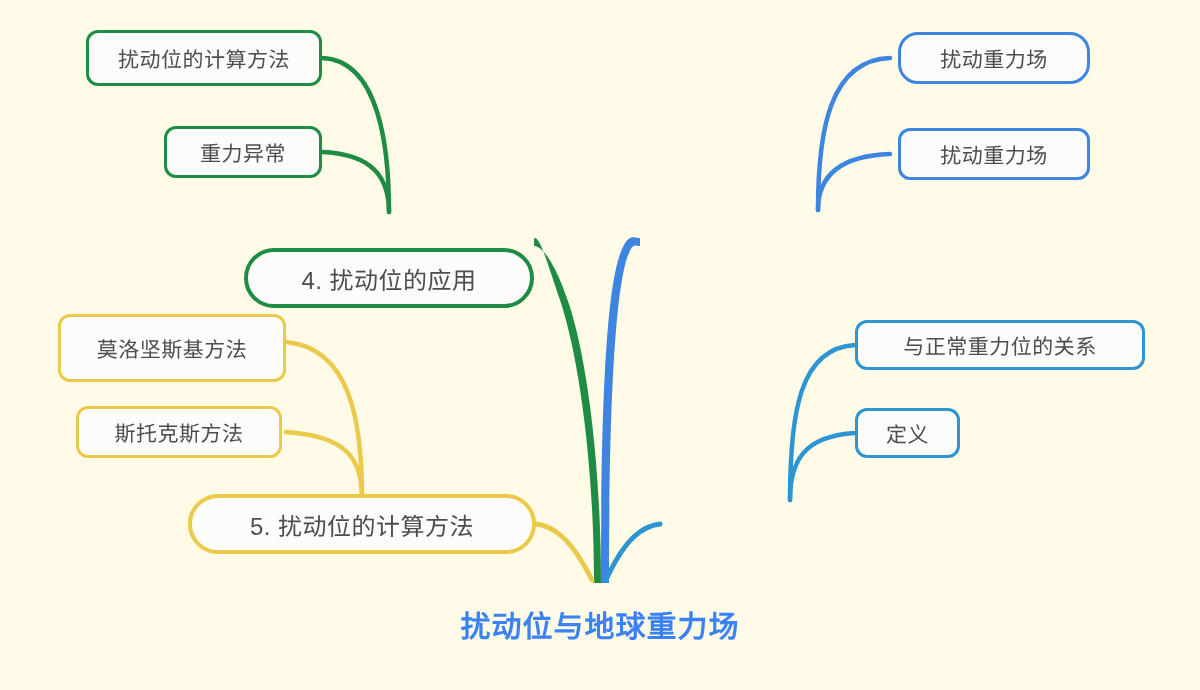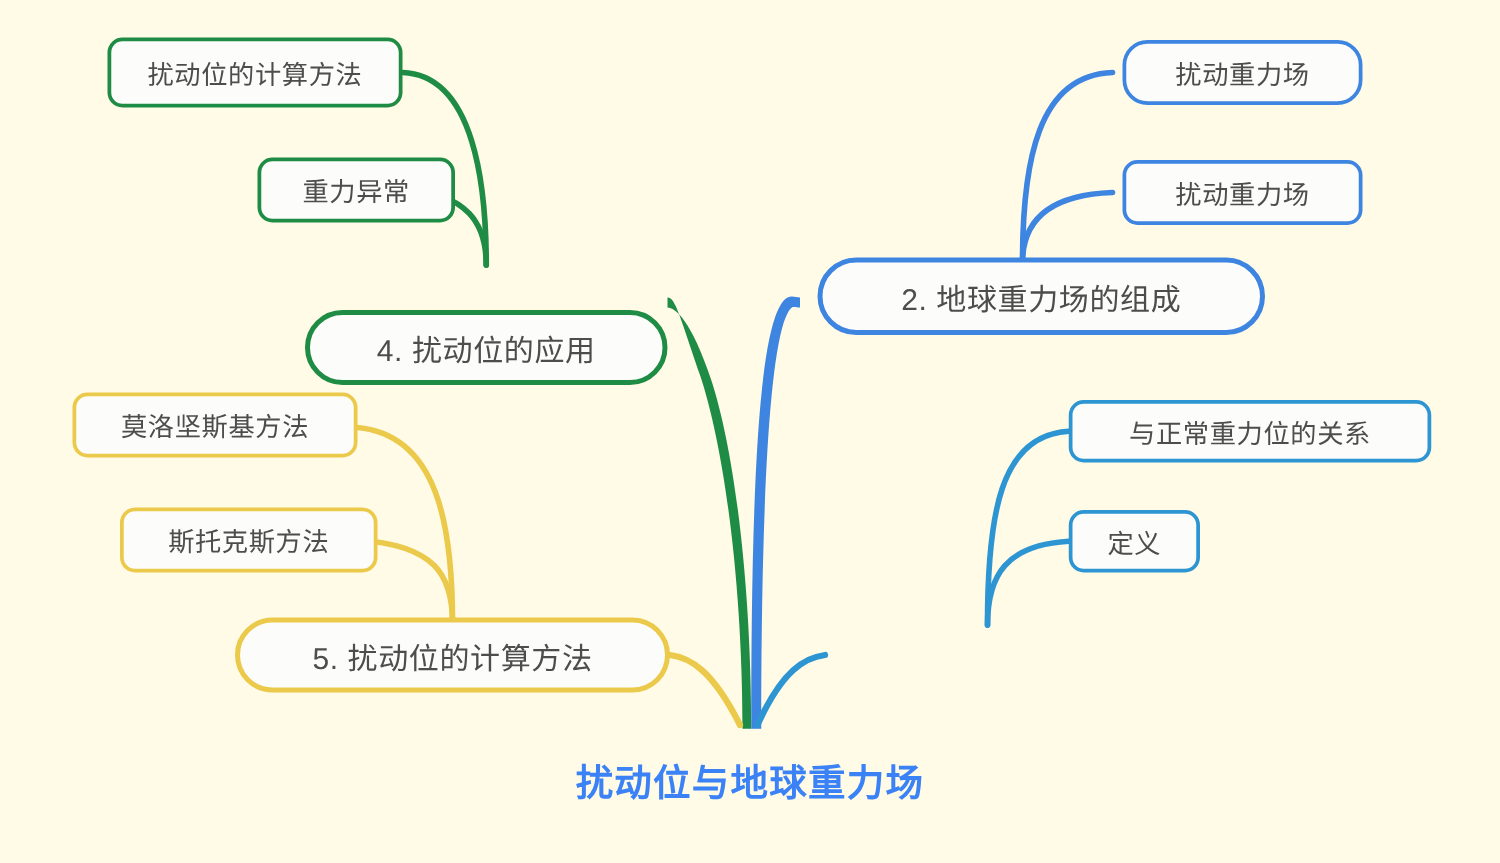--- a/index.html
+++ b/index.html
@@ -93,41 +93,38 @@
     <path fill="none" stroke="#EBC94A" stroke-width="4.5" stroke-linecap="round" d="M 362,498 C 362,460 348,436 286,432"></path>
 
     <path fill="none" stroke="#2E95D3" stroke-width="5" stroke-linecap="round" d="M 606,580 C 626,536 644,526 660,524"></path>
     <path fill="none" stroke="#2E95D3" stroke-width="4.5" stroke-linecap="round" d="M 790,500 C 790,412 800,348 855,345"></path>
     <path fill="none" stroke="#2E95D3" stroke-width="4.5" stroke-linecap="round" d="M 790,500 C 790,460 805,436 855,433"></path>
   </svg>
 
   <div class="node leaf" style="left:86px; top:30px; width:236px; height:56px; border-color:#1F8C45;">
     <span>扰动位的计算方法</span>
   </div>
-  <div class="node leaf" style="left:164px; top:126px; width:158px; height:52px; border-color:#1F8C45;margin-left:42px;">
+  <div class="node leaf" style="left:164px; top:126px; width:158px; height:52px; border-color:#1F8C45;">
     <span>重力异常</span>
   </div>
   <div class="node main" style="left:244px; top:208px; width:290px; height:60px; border-color:#1F8C45;margin-top:40px;">
     <span>4. 扰动位的应用</span>
   </div>
 
   <div class="node leaf" style="left:898px; top:32px; width:192px; height:52px; border-color:#3D85E0;border-radius:20px;">
     <span>扰动重力场</span>
   </div>
   <div class="node leaf" style="left:898px; top:128px; width:192px; height:52px; border-color:#3D85E0;">
     <span>扰动重力场</span>
   </div>
-  <div class="node main" style="left:654px; top:206px; width:358px; height:62px; border-color:#3D85E0;">
-    <span>2. 地球重力场的组成</span>
-  </div>
 
-  <div class="node leaf" style="left:58px; top:314px; width:228px; height:52px; border-color:#EBC94A;">
+  <div class="node leaf" style="left:58px; top:314px; width:228px; height:68px; border-color:#EBC94A;">
     <span>莫洛坚斯基方法</span>
   </div>
-  <div class="node leaf" style="left:96px; top:406px; width:206px; height:52px; border-color:#EBC94A;">
+  <div class="node leaf" style="left:76px; top:406px; width:206px; height:52px; border-color:#EBC94A;">
     <span>斯托克斯方法</span>
   </div>
   <div class="node main" style="left:188px; top:494px; width:348px; height:60px; border-color:#EBC94A;">
     <span>5. 扰动位的计算方法</span>
   </div>
 
   <div class="node leaf" style="left:855px; top:320px; width:290px; height:50px; border-color:#2E95D3;">
     <span>与正常重力位的关系</span>
   </div>
   <div class="node leaf" style="left:855px; top:408px; width:105px; height:50px; border-color:#2E95D3;">

